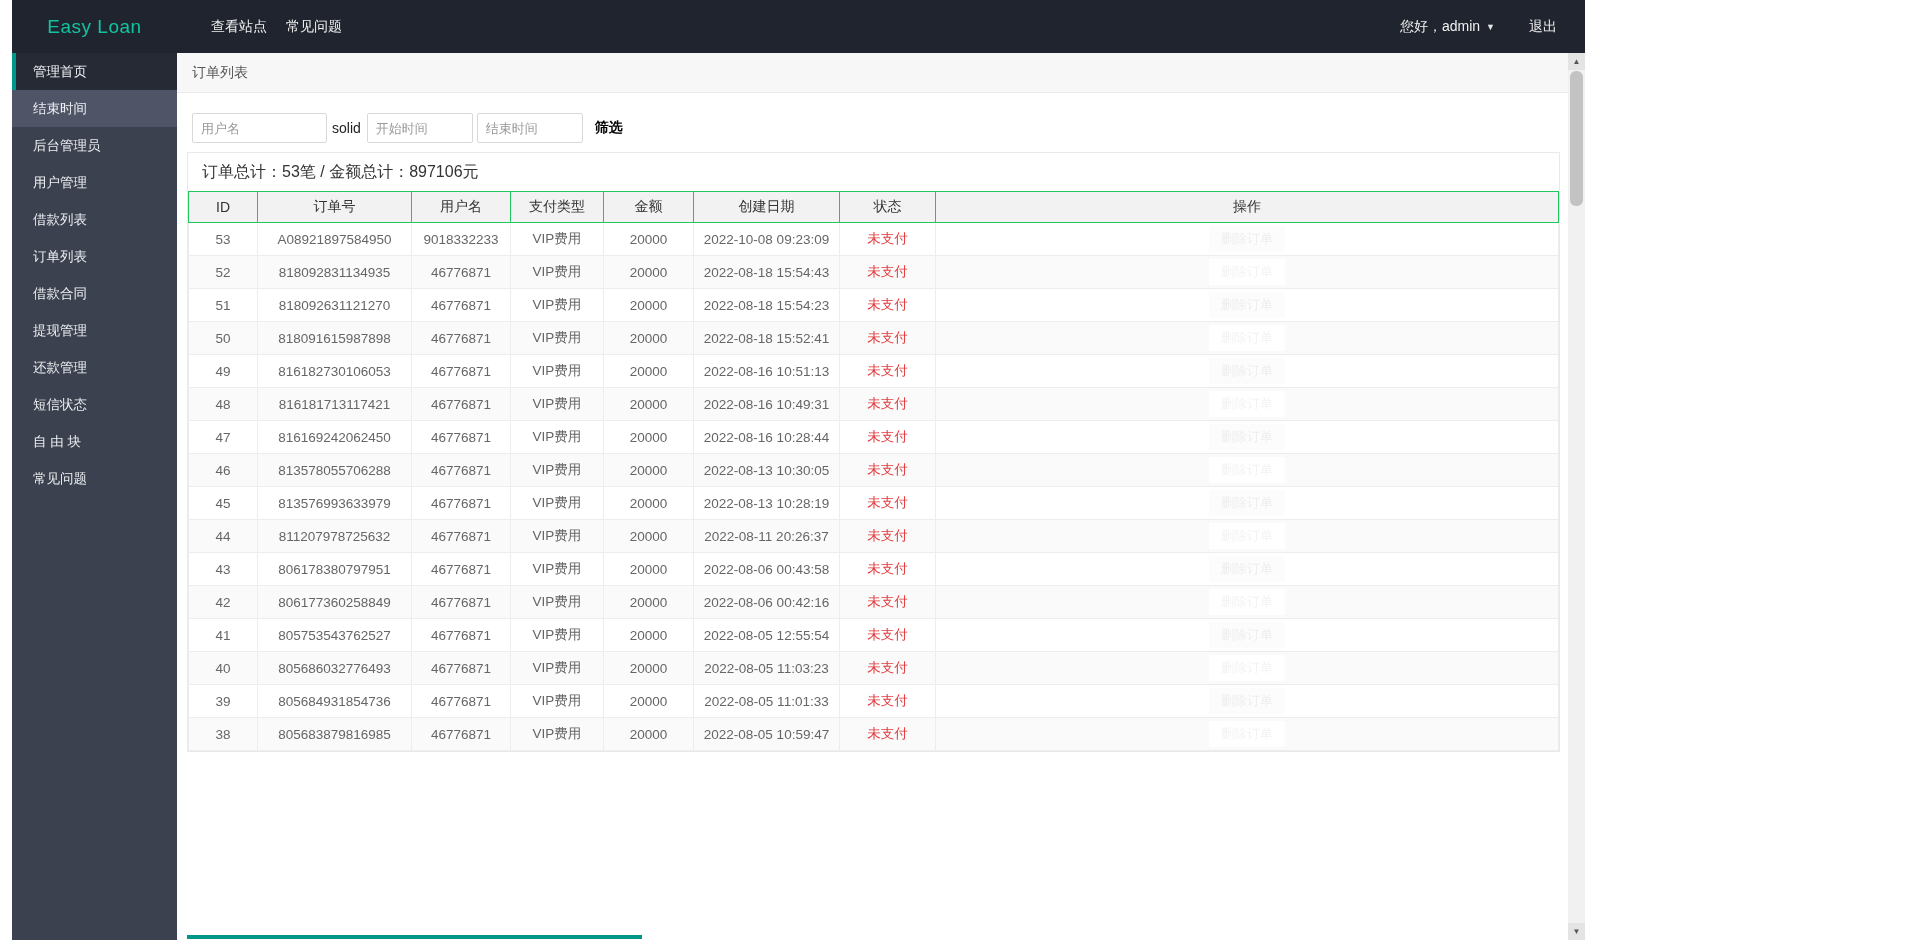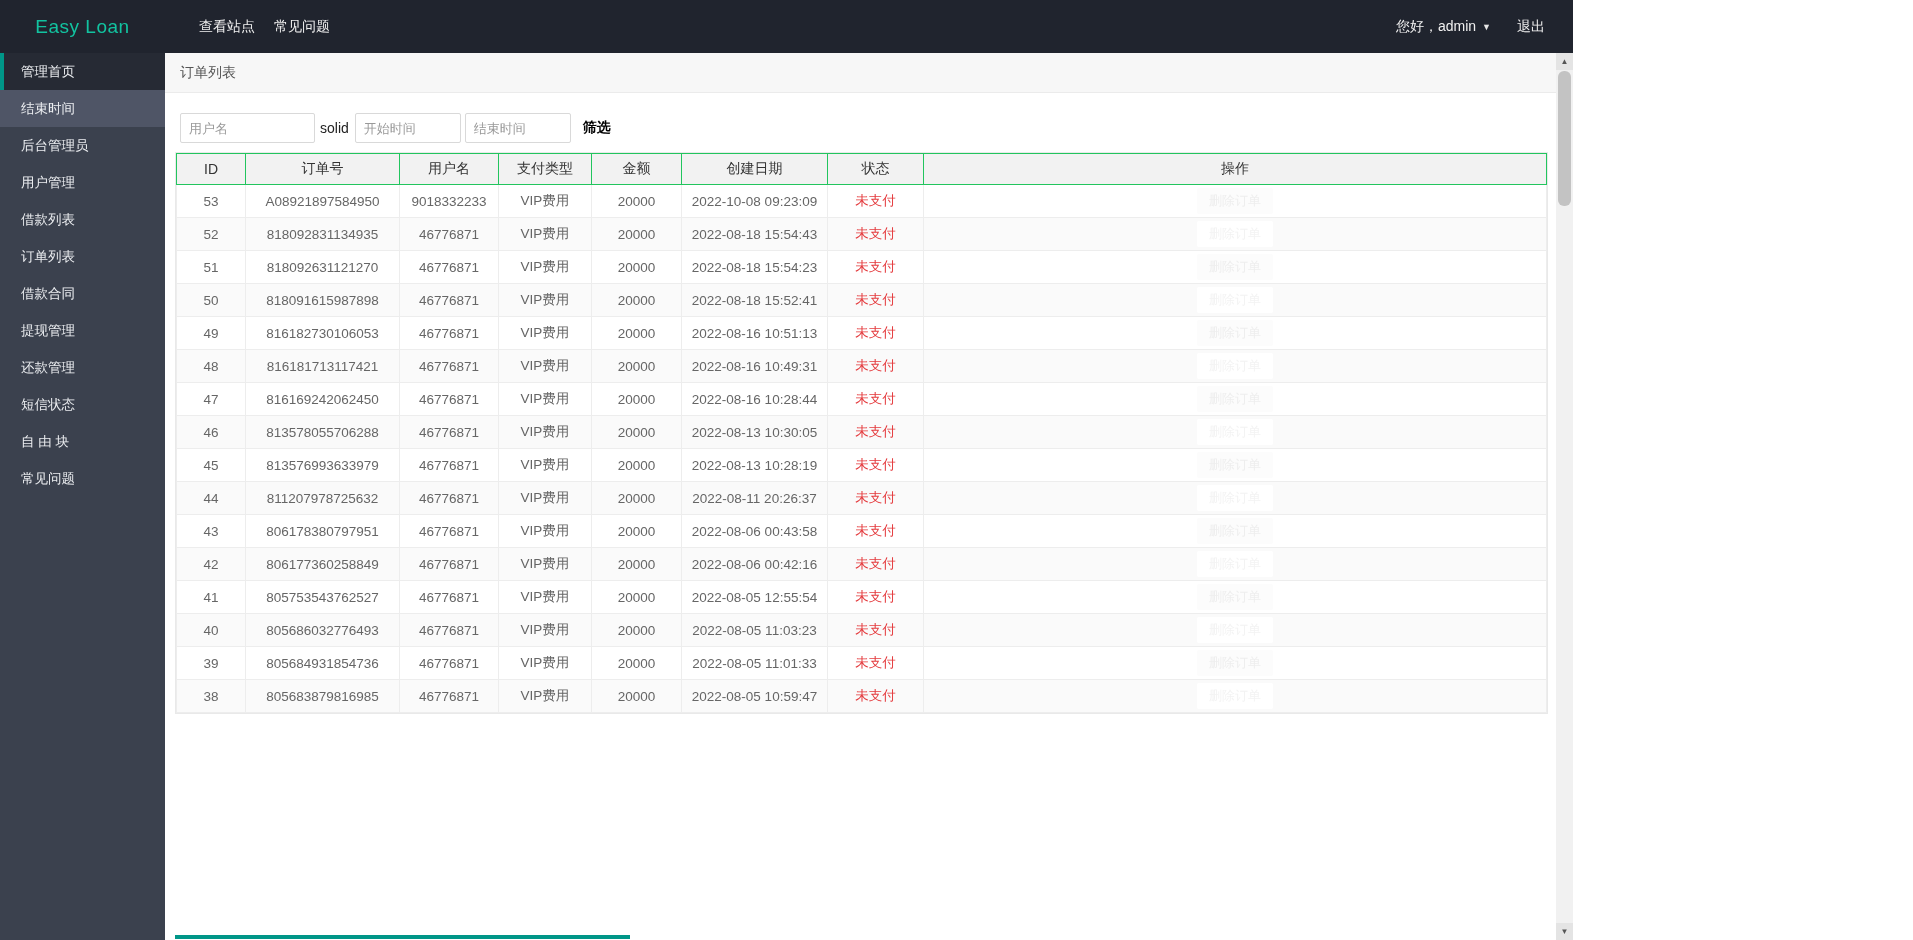--- a/index.html
+++ b/index.html
@@ -3,31 +3,31 @@
 <meta charset="utf-8">
 <style>
   * { box-sizing: border-box; margin: 0; padding: 0; }
   html, body { width: 1913px; height: 940px; }
   body {
     background: #ffffff;
     font-family: "Liberation Sans", "DejaVu Sans", sans-serif;
     position: relative;
     overflow: hidden;
   }
-  .app { position: absolute; left: 0; top: 0; width: 1573px; height: 940px; background: #1d4ed8; }
+  .app { position: absolute; left: 12px; top: 0; width: 1573px; height: 940px; background: #1d4ed8; }
 
   
   .navbar {
     position: absolute; left: 0; top: 0; width: 1573px; height: 53px;
     background: #20242e; display: flex; align-items: center; color: #f0f0f0;
   }
   .brand { width: 165px; text-align: center; font-size: 19px; color: #12c3a0; letter-spacing: 0.5px; }
   .nav-links { display: flex; gap: 15px; margin-left: 32px; font-size: 14px; }
   .nav-link { cursor: pointer; color: #f0f0f0; padding: 4px 2px; }
-  .nav-right { margin-left: auto; margin-right: 28px; display: flex; align-items: center; gap: 26px; font-size: 14px; }
+  .nav-right { margin-left: auto; margin-right: 28px; display: flex; align-items: center; gap: 34px; font-size: 14px; }
   .user-menu { display: flex; align-items: center; gap: 6px; cursor: pointer; }
   .caret { font-size: 9px; color: #e6e6e6; }
   .logout { cursor: pointer; }
 
   
   .sidebar { position: absolute; left: 0; top: 53px; width: 165px; bottom: 0; background: #3b414e; }
   .side-item {
     height: 37px; line-height: 37px; padding-left: 21px;
     font-size: 13.5px; color: #eceef1; cursor: pointer; white-space: nowrap;
   }
@@ -130,20 +130,21 @@
 
     <div class="filters">
       <input class="inp inp-username" type="text" placeholder="用户名" style="">
       <span class="solid-txt">solid</span>
       <input class="inp inp-date" type="text" placeholder="开始时间" style="">
       <input class="inp inp-date gap4" type="text" placeholder="结束时间" style="">
       <button class="filter-btn">筛选</button>
     </div>
 
     <div class="card">
+      <div class="summary">订单总计：53笔 / 金额总计：897106元</div>
       <table class="order-table">
         <colgroup>
           <col style="width:69px">
             <col style="width:154px">
             <col style="width:99px">
           <col style="width:93px">
             <col style="width:90px">
             <col style="width:146px">
           <col style="width:96px">
             <col>

